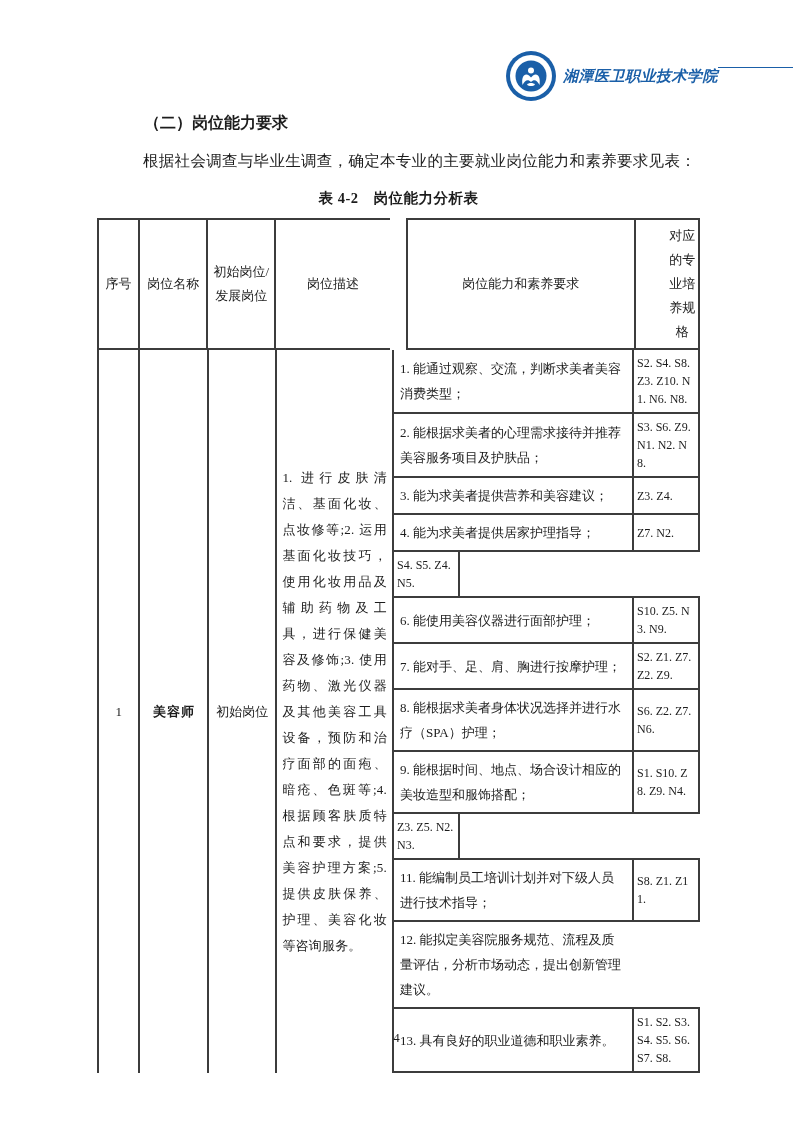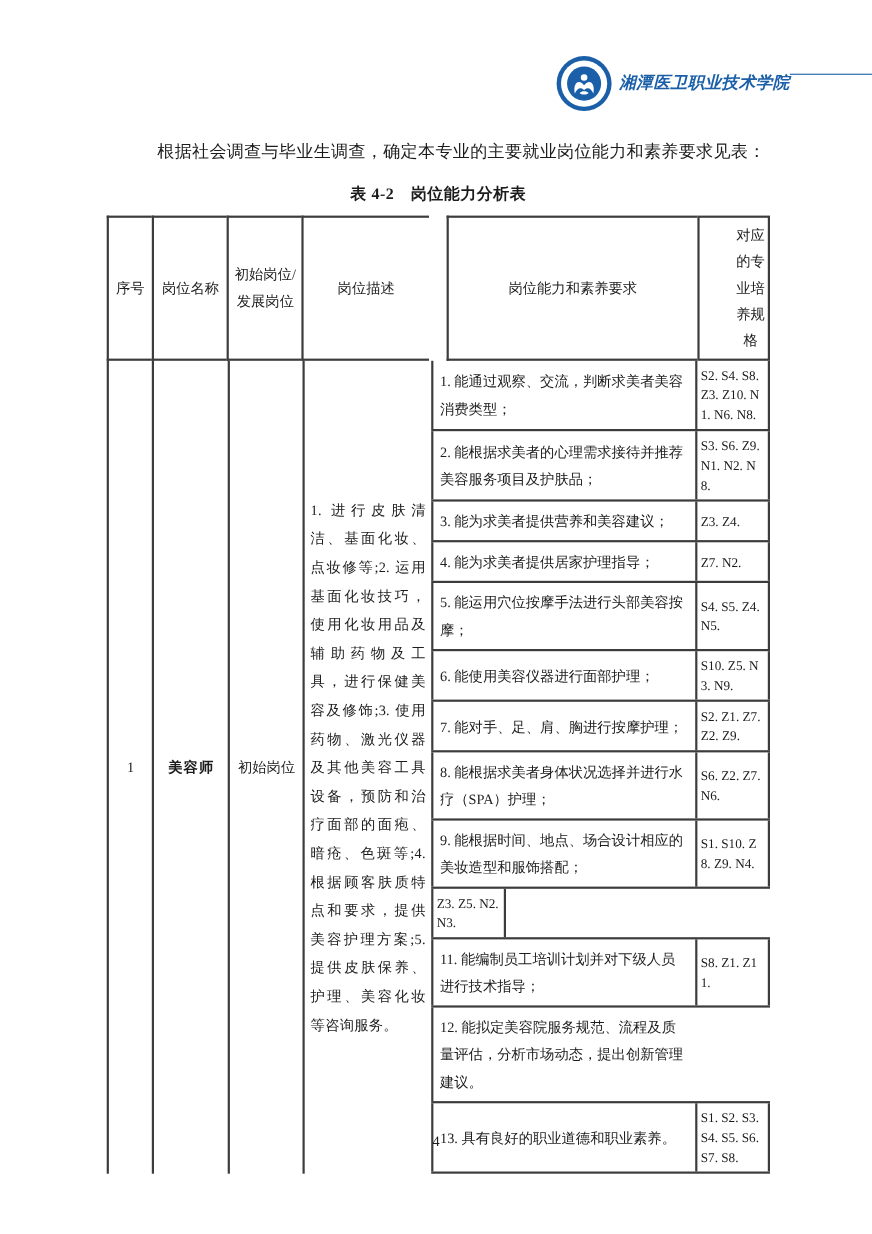--- a/index.html
+++ b/index.html
@@ -152,20 +152,21 @@
   </svg>
   <div class="logo-names">
     <div class="logo-cn">湘潭医卫职业技术学院</div>
     <div class="logo-divider"></div>
     <div class="logo-en">XIANGTAN MEDICINE &amp; HEALTH VOCATIONAL COLLEGE</div>
   </div>
 </div>
 
 <div class="content">
 
+  <div class="section-heading">（二）岗位能力要求</div>
 
   <div class="intro">根据社会调查与毕业生调查，确定本专业的主要就业岗位能力和素养要求见表：</div>
 
   <div class="table-caption">表 4-2　岗位能力分析表</div>
 
   <div class="tbl">
 
     <div class="tr">
       <div class="th w1">序号</div>
       <div class="th w2">岗位名称</div>
@@ -195,21 +196,20 @@
     <div class="cap-text">3. 能为求美者提供营养和美容建议；</div>
     <div class="cap-codes">Z3. Z4.</div>
   </div>
 
   <div class="cap-row">
     <div class="cap-text">4. 能为求美者提供居家护理指导；</div>
     <div class="cap-codes">Z7. N2.</div>
   </div>
 
   <div class="cap-row">
-    <div class="cap-text">5. 能运用穴位按摩手法进行头部美容按摩；</div>
     <div class="cap-codes">S4. S5. Z4. N5.</div>
   </div>
 
   <div class="cap-row">
     <div class="cap-text">6. 能使用美容仪器进行面部护理；</div>
     <div class="cap-codes">S10. Z5. N3. N9.</div>
   </div>
 
   <div class="cap-row">
     <div class="cap-text">7. 能对手、足、肩、胸进行按摩护理；</div>

